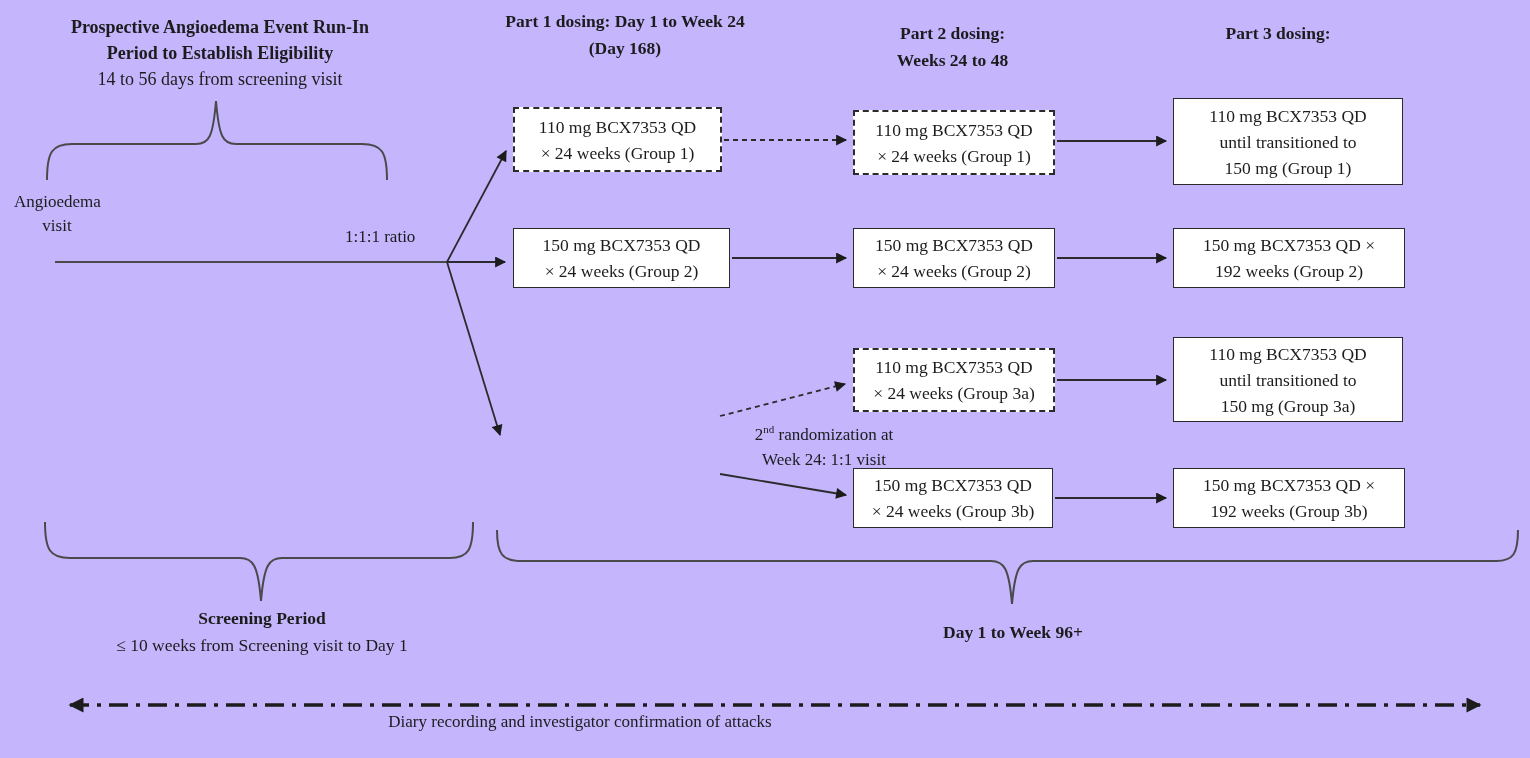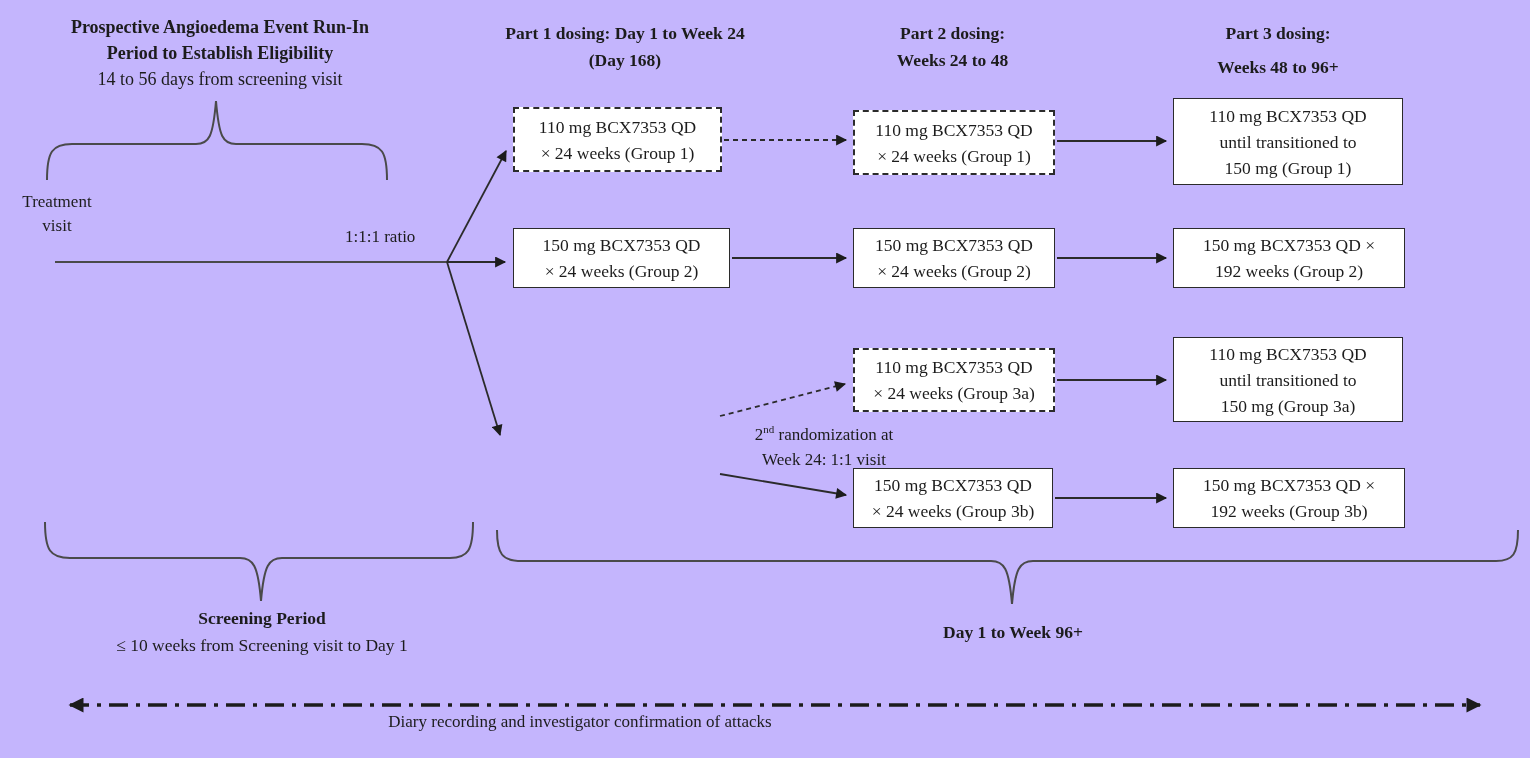--- a/index.html
+++ b/index.html
@@ -9,21 +9,21 @@
     color:#1c1c1c;
   }
   .canvas{position:relative;width:1530px;height:758px;overflow:hidden;background:#c4b5fd;}
   svg.underlay{position:absolute;left:0;top:0;width:1530px;height:758px;}
 
   .abs{position:absolute;}
   .b{font-weight:bold;}
 
   .title-block{left:40px;top:14px;width:360px;text-align:center;font-size:18px;line-height:26px;}
   .colhead{text-align:center;font-weight:bold;font-size:17.5px;line-height:27px;}
-  .colhead.p1{left:470px;top:20px;width:310px;}
+  .colhead.p1{left:470px;top:8px;width:310px;}
   .colhead.p2{left:830px;top:20px;width:245px;}
   .colhead.p3{left:1158px;top:16px;width:240px;line-height:34px;}
 
   .screening-visit{left:14px;top:190px;width:86px;text-align:center;font-size:17px;line-height:24px;}
   .ratio-label{left:345px;top:227px;width:102px;text-align:left;font-size:17px;}
   .rand-note{left:728px;top:417px;width:192px;text-align:center;font-size:17px;line-height:25px;}
   .rand-note sup{font-size:11px;}
 
   .box{
     position:absolute;display:flex;flex-direction:column;align-items:center;justify-content:center;
@@ -101,25 +101,24 @@
   <div class="abs colhead p1">
     <div>Part 1 dosing: Day 1 to Week 24</div>
     <div>(Day 168)</div>
   </div>
   <div class="abs colhead p2">
     <div>Part 2 dosing:</div>
     <div>Weeks 24 to 48</div>
   </div>
   <div class="abs colhead p3">
     <div>Part 3 dosing:</div>
-    <div>Weeks 48 to 96+</div>
   </div>
 
   <div class="abs screening-visit">
-    <div>Treatment</div>
+    <div>Angioedema</div>
     <div>visit</div>
   </div>
   <div class="abs ratio-label">1:1:1 ratio</div>
 
   <div class="box dashed p1g1">
     <div>110 mg BCX7353 QD</div>
     <div>× 24 weeks (Group 1)</div>
   </div>
   <div class="box solid p1g2">
     <div>150 mg BCX7353 QD</div>

